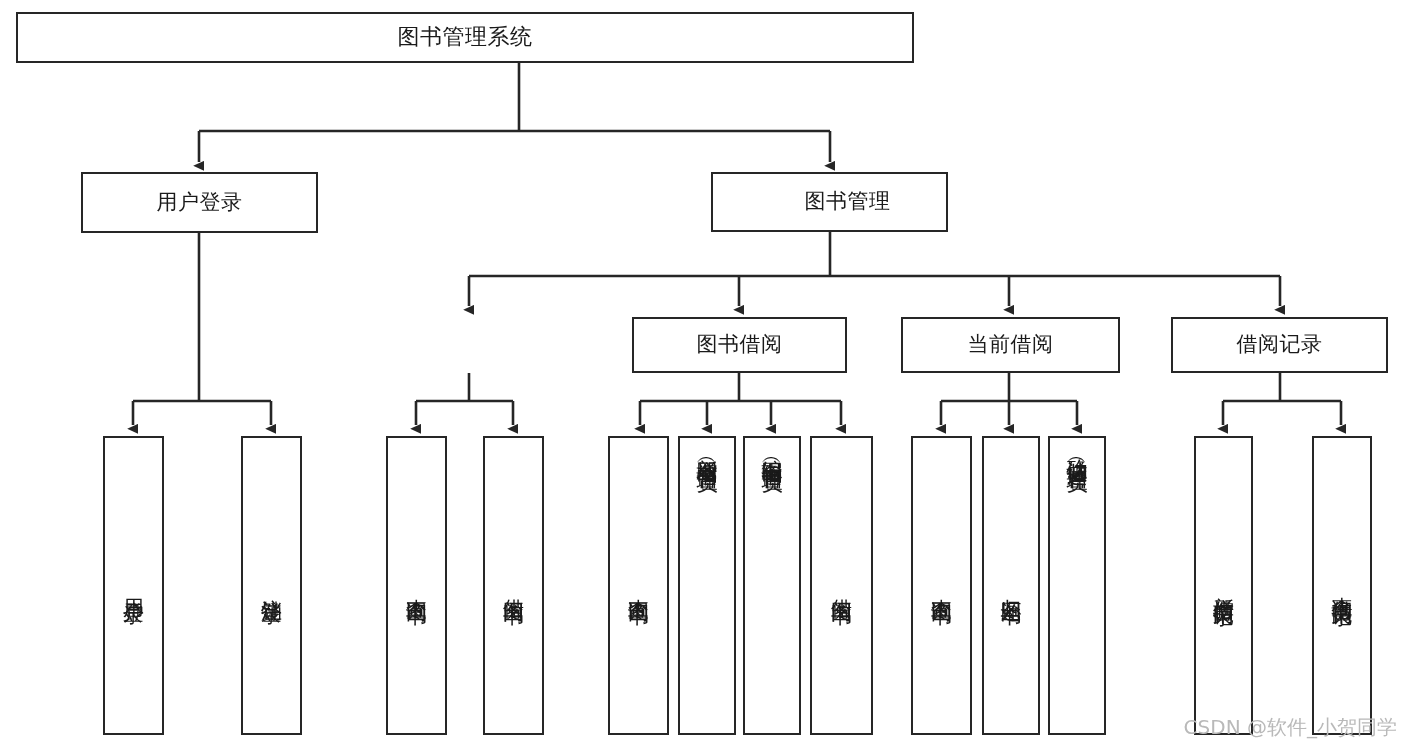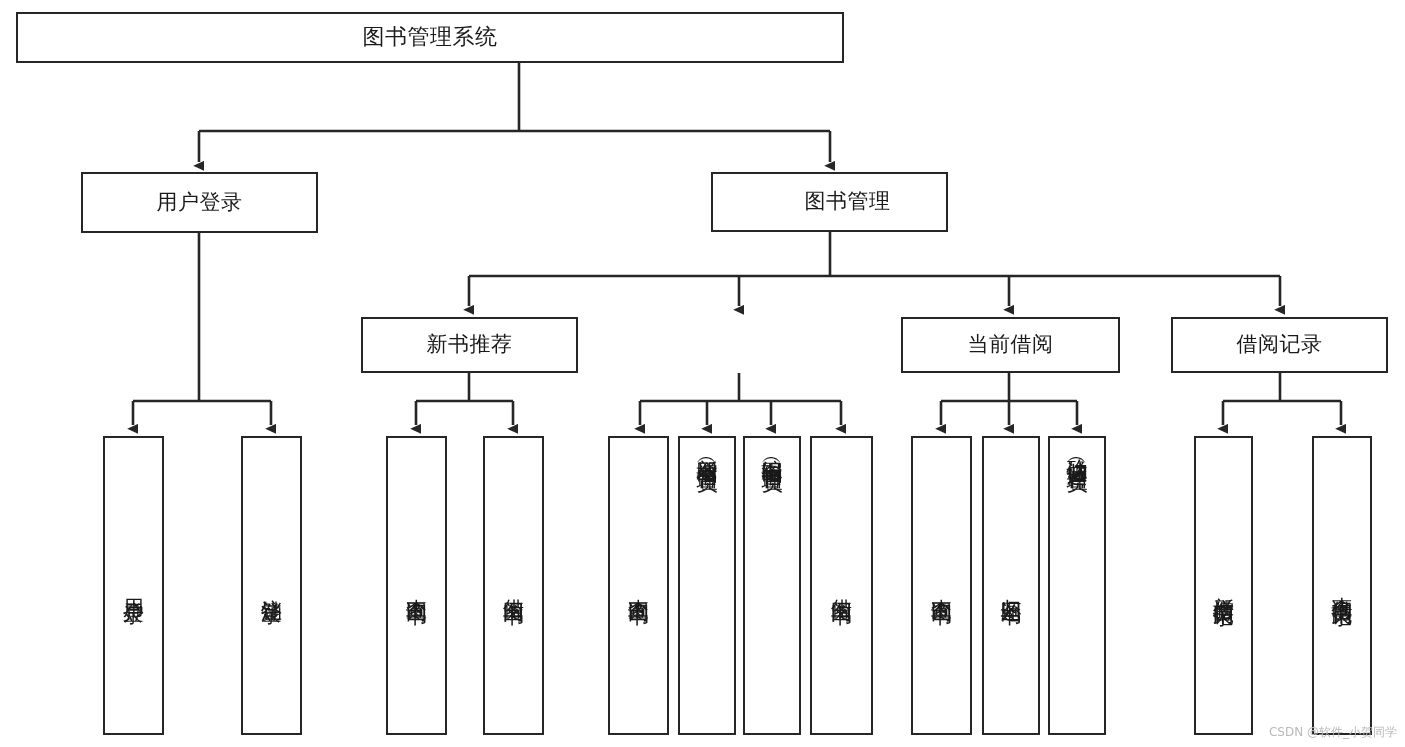--- a/index.html
+++ b/index.html
@@ -67,21 +67,21 @@
   }
   
   .node.v.center {
     align-items: center;
     padding-top: 0;
   }
   .watermark {
     position: absolute;
     right: 8px;
     bottom: 6px;
-    font-size: 12px;
+    font-size: 20px;
     color: #b9b9b9;
     white-space: nowrap;
     z-index: 5;
     font-family: "DejaVu Sans", "Liberation Sans", sans-serif;
   }
 </style>
 </head>
 <body>
 
 <div id="canvas">
@@ -129,33 +129,33 @@
       <path d="M1009,401 L1009,425" marker-end="url(#arrow)"></path>
       <path d="M1077,401 L1077,425" marker-end="url(#arrow)"></path>
 
       <path d="M1280,373 L1280,401"></path>
       <path d="M1223,401 L1341,401"></path>
       <path d="M1223,401 L1223,425" marker-end="url(#arrow)"></path>
       <path d="M1341,401 L1341,425" marker-end="url(#arrow)"></path>
     </g>
   </svg>
 
-  <div class="node h root" style="left:16px; top:12px; width:828px; height:51px;">
+  <div class="node h root" style="left:16px; top:12px; width:898px; height:51px;">
     <span class="label">图书管理系统</span>
   </div>
 
   <div class="node h" style="left:81px; top:172px; width:237px; height:61px;">
     <span class="label">用户登录</span>
   </div>
   <div class="node h" style="left:711px; top:172px; width:237px; height:60px;padding-left:36px;">
     <span class="label">图书管理</span>
   </div>
 
-  <div class="node h" style="left:361px; top:317px; width:217px; height:56px;">
-    <span class="label">新书推荐</span>
+  <div class="node h" style="left:632px; top:317px; width:215px; height:56px;">
+    <span class="label">图书借阅</span>
   </div>
   <div class="node h" style="left:901px; top:317px; width:219px; height:56px;">
     <span class="label">当前借阅</span>
   </div>
   <div class="node h" style="left:1171px; top:317px; width:217px; height:56px;">
     <span class="label">借阅记录</span>
   </div>
 
   <div class="node v center" style="left:103px; top:436px; width:61px; height:299px;">
     <span class="label">用户登录</span>

